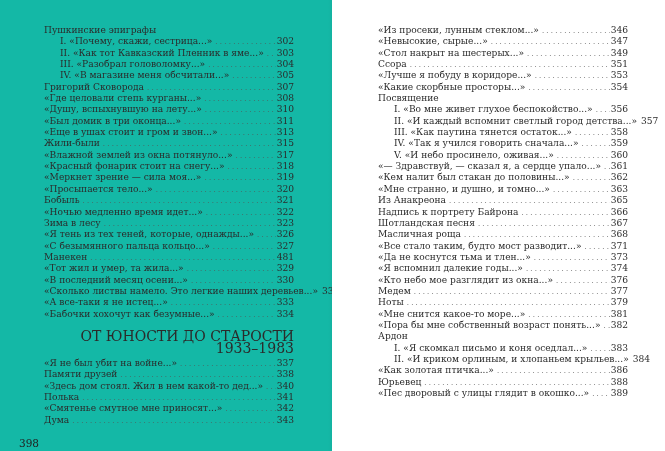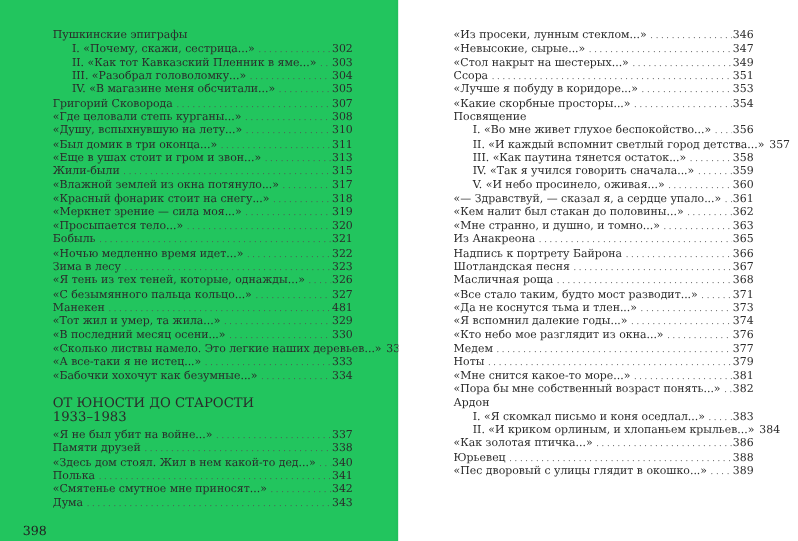--- a/index.html
+++ b/index.html
@@ -3,21 +3,21 @@
 <meta charset="utf-8">
 <style>
   html, body { margin:0; padding:0; }
   body {
     width:665px; height:451px; overflow:hidden; position:relative;
     background:#ffffff;
     font-family:"DejaVu Serif", "Liberation Serif", serif;
     color:#2b2b2b;
   }
   .page { position:absolute; top:0; height:451px; }
-  .page-left { left:0; width:332px; background:#22c55e; }
+  .page-left { left:0; width:332px; background:#14b8a6; }
   .page-right { left:332px; width:333px; background:#ffffff; }
   .gutter {
     position:absolute; left:328px; top:0; width:8px; height:451px;
     background:linear-gradient(to right, rgba(0,0,0,0.0), rgba(0,0,0,0.03), rgba(0,0,0,0.0));
   }
   .col { position:absolute; top:25px; }
   .page-left .col { left:44px; width:250px; }
   .page-right .col { left:46px; width:250px; }
   .entry {
     display:flex; align-items:baseline;
@@ -30,21 +30,21 @@
   .entry .dots {
     flex:1 1 auto; overflow:hidden; color:#555;
     letter-spacing:1.6px; font-size:7px;
   }
   .entry .dots::before {
     content:". . . . . . . . . . . . . . . . . . . . . . . . . . . . . . . . . . . . . . . . . . . . . . . . . . . . . . . . . . . . . . . . . . . . . . . . . . . . . . . . .";
     letter-spacing:0;
   }
   .entry .num { flex:0 0 auto; padding-left:1px; }
   .section {
-    text-align:left; font-size:11px; line-height:12px; margin:10px 0 4px 0;
+    text-align:right; font-size:14px; line-height:12px; margin:10px 0 4px 0;
   }
   .folio {
     position:absolute; left:19px; top:437px;
     font-weight:normal; font-size:10.5px; color:#222;
   }
 </style>
 </head>
 <body>
 
 <div class="page page-left">

